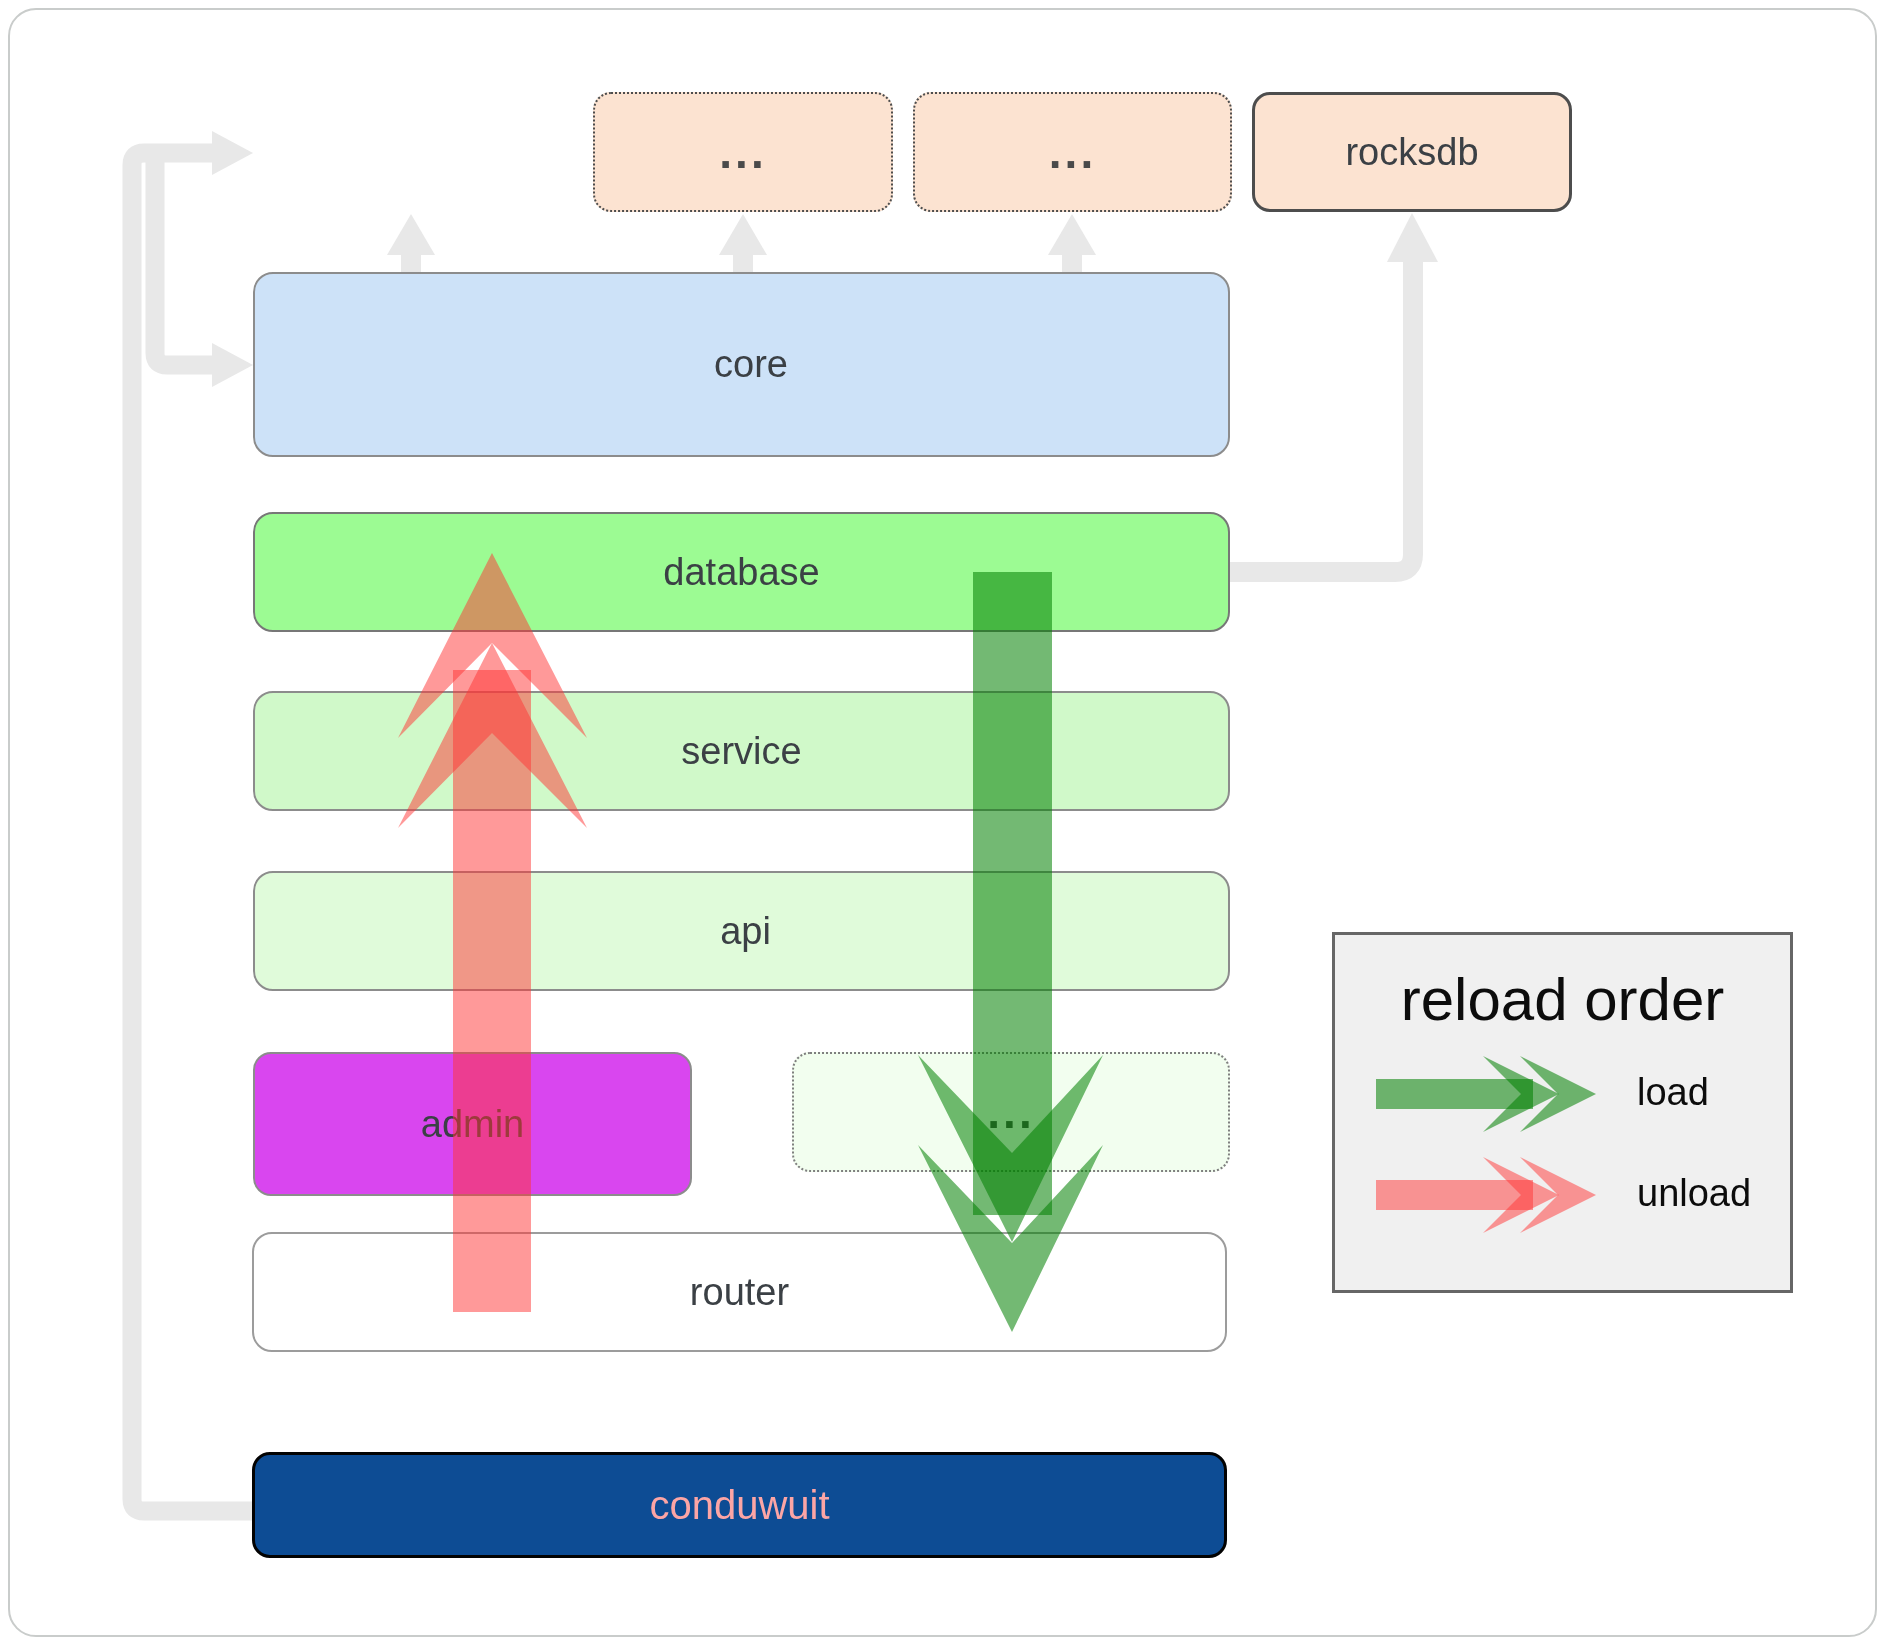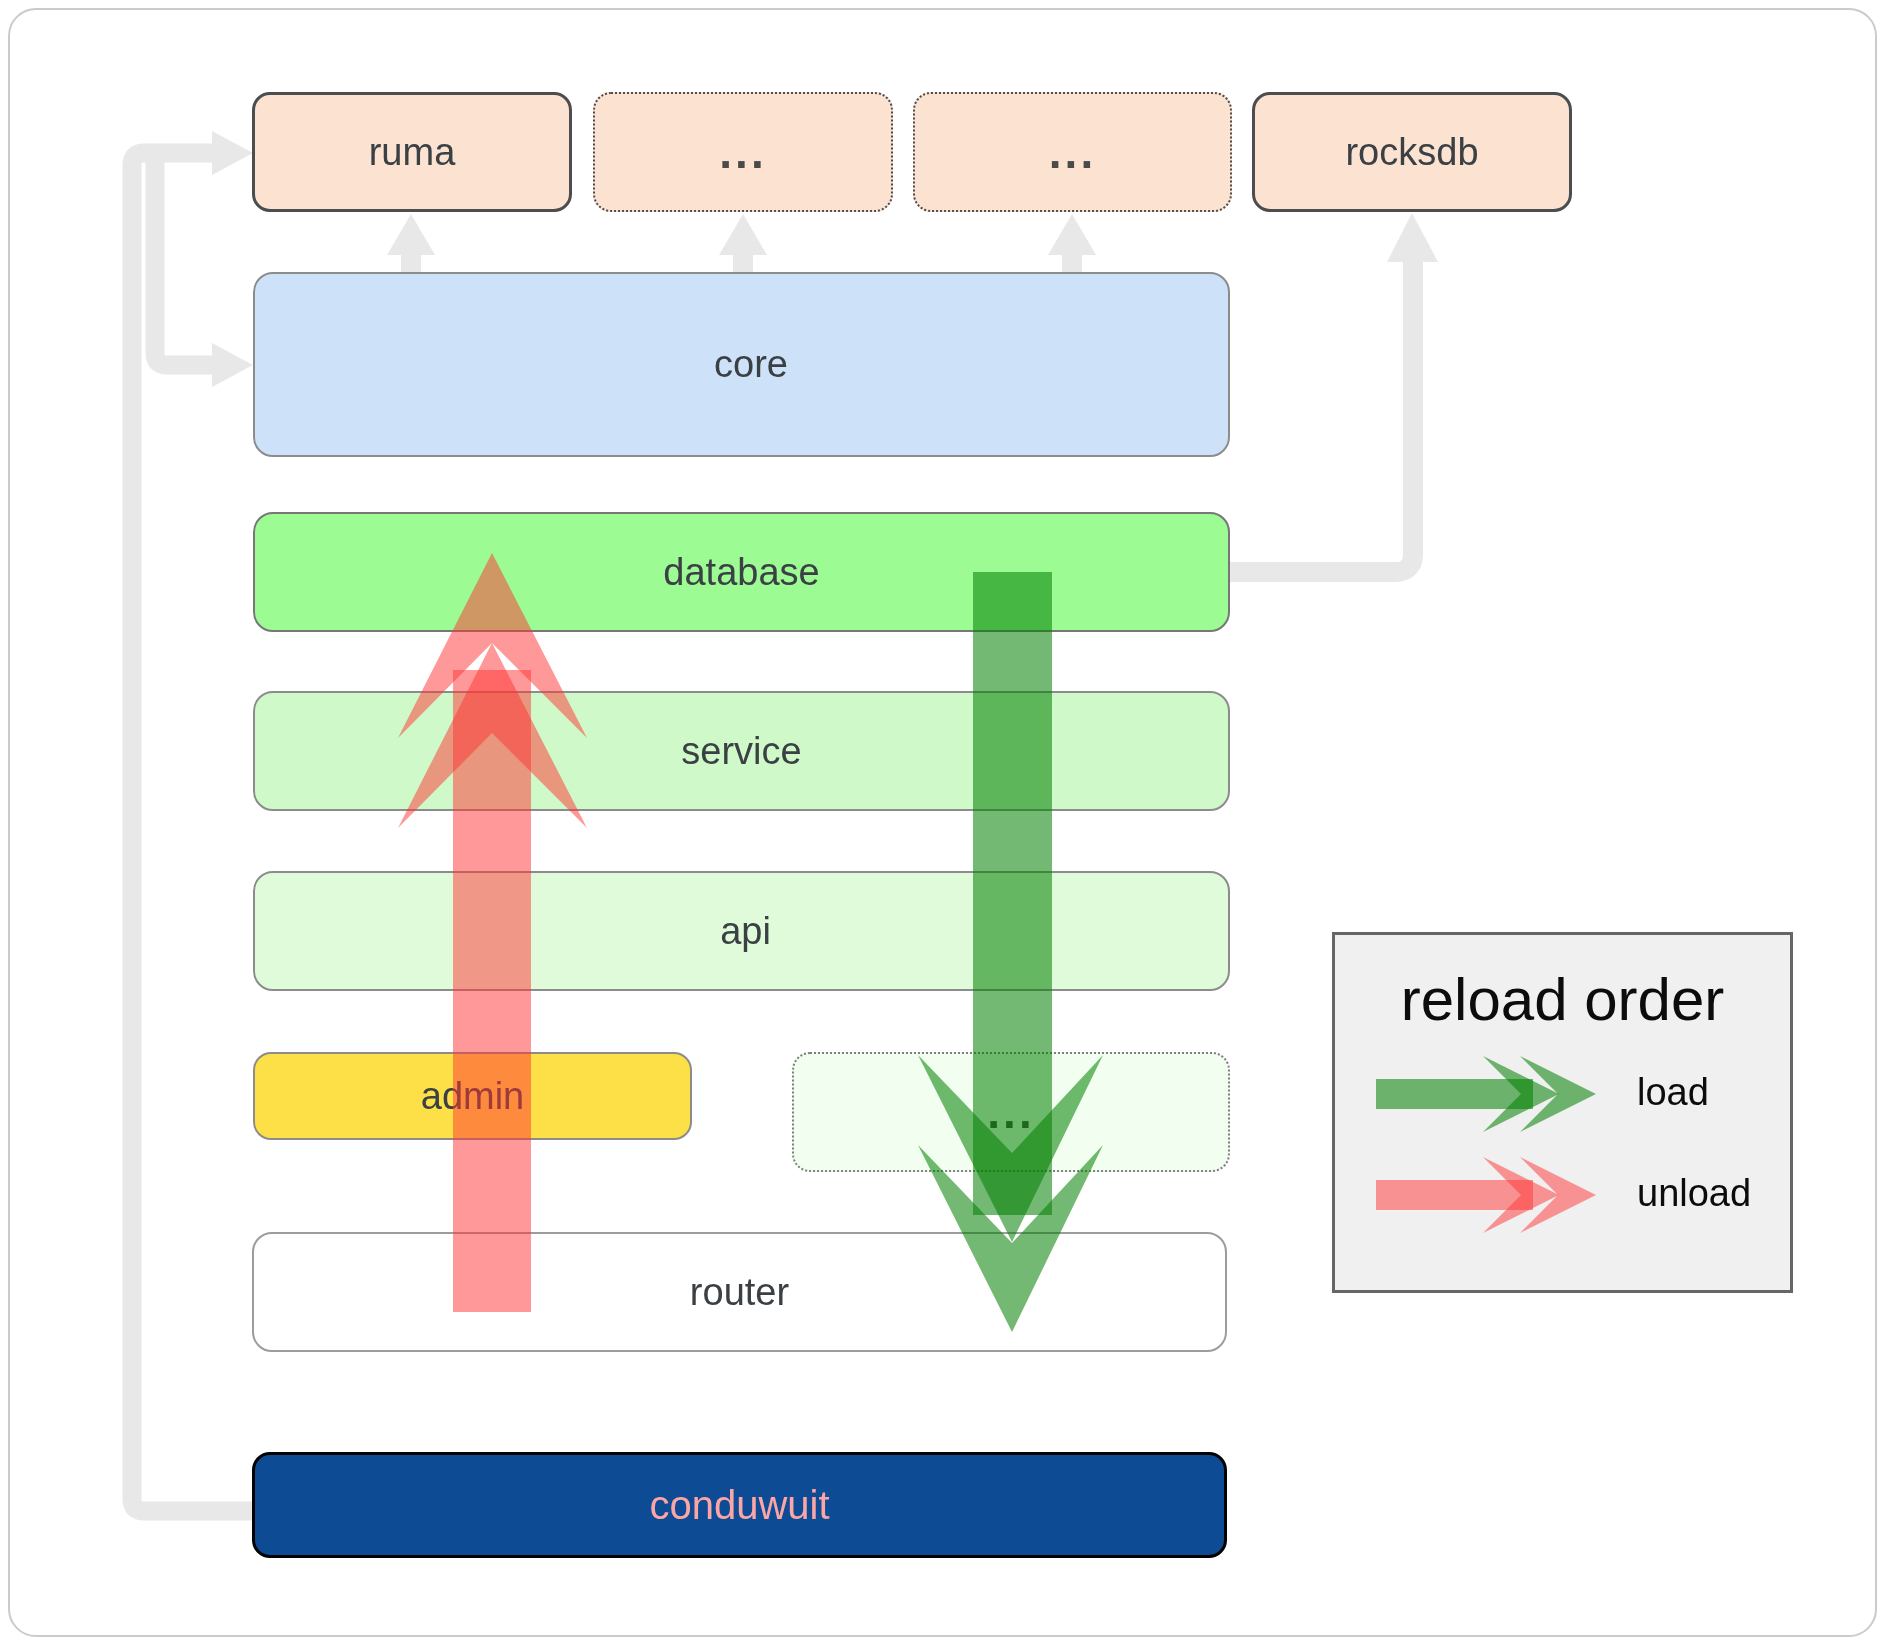--- a/index.html
+++ b/index.html
@@ -22,21 +22,21 @@
   .ellipsis-lbl{font-size:46px;font-weight:700;letter-spacing:3px;color:#4a4a4a;line-height:20px;}
   
   #box-ruma      {left:242px;top:82px;width:320px;height:120px;background:#fce3d1;border:3px solid #4d4d4d;}
   #box-ellipsis1 {left:583px;top:82px;width:300px;height:120px;background:#fce3d1;border:2px dotted #4d4d4d;}
   #box-ellipsis2 {left:903px;top:82px;width:319px;height:120px;background:#fce3d1;border:2px dotted #4d4d4d;}
   #box-rocksdb   {left:1242px;top:82px;width:320px;height:120px;background:#fce3d1;border:3px solid #4d4d4d;}
   #box-core      {left:243px;top:262px;width:977px;height:185px;background:#cde2f8;border:2px solid #8c8c8c;border-radius:20px;padding-left:19px;}
   #box-database  {left:243px;top:502px;width:977px;height:120px;background:#9cfb93;border:2px solid #777777;border-radius:20px;}
   #box-service   {left:243px;top:681px;width:977px;height:120px;background:#d0f9c9;border:2px solid #8c8c8c;border-radius:20px;}
   #box-api       {left:243px;top:861px;width:977px;height:120px;background:#e0fbda;border:2px solid #8c8c8c;border-radius:20px;padding-left:8px;}
-  #box-admin     {left:243px;top:1042px;width:439px;height:88px;background:#fde047;border:2px solid #8c8c8c;}
+  #box-admin     {left:243px;top:1042px;width:439px;height:144px;background:#d946ef;border:2px solid #8c8c8c;}
   #box-admin-ellipsis{left:782px;top:1042px;width:438px;height:120px;background:#f2feef;border:2px dotted #7f7f7f;}
   #box-admin-ellipsis .ellipsis-lbl{color:#3f4d42;}
   #box-router    {left:242px;top:1222px;width:975px;height:120px;background:#ffffff;border:2px solid #9c9c9c;border-radius:20px;}
   #box-conduwuit {left:242px;top:1442px;width:975px;height:106px;background:var(--c-conduwuit);border:3px solid #020202;color:#fca5a5;font-size:40px;}
   
   #legend{
     position:absolute;z-index:2;left:1322px;top:922px;width:461px;height:361px;
     background:#f0f0f0;border:3px solid #666666;box-sizing:border-box;
   }
   #legend-title{
@@ -78,23 +78,20 @@
     <g>
       <rect class="conn-head" x="723" y="243" width="20" height="21"></rect>
       <polygon class="conn-head" points="709,245 757,245 733,204"></polygon>
     </g>
     <g>
       <rect class="conn-head" x="1052" y="243" width="20" height="21"></rect>
       <polygon class="conn-head" points="1038,245 1086,245 1062,204"></polygon>
     </g>
   </svg>
 
-  <div class="node" id="box-ruma">
-    <span class="lbl">ruma</span>
-  </div>
   <div class="node" id="box-ellipsis1">
     <span class="lbl ellipsis-lbl">...</span>
   </div>
   <div class="node" id="box-ellipsis2">
     <span class="lbl ellipsis-lbl">...</span>
   </div>
   <div class="node" id="box-rocksdb">
     <span class="lbl">rocksdb</span>
   </div>
   <div class="node" id="box-core">

